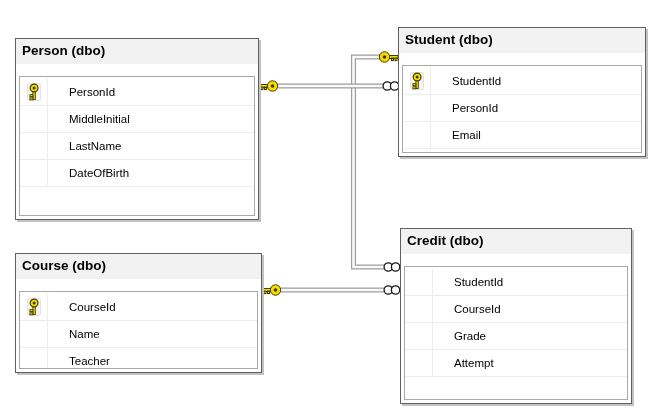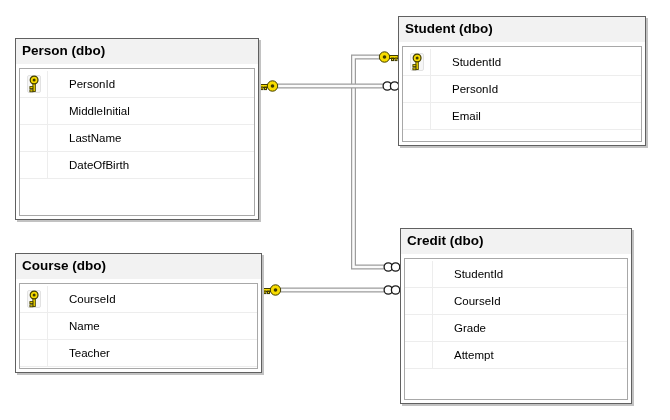--- a/index.html
+++ b/index.html
@@ -23,38 +23,38 @@
   .db-table {
     position: absolute;
     box-sizing: border-box;
     background: #ffffff;
     border: 1px solid #606060;
     box-shadow: 2px 2px 0 #c2c2c2;
     display: flex;
     flex-direction: column;
   }
   #table-person { left: 15px;  top: 38px;  width: 244px; height: 182px; }
-  #table-student{ left: 398px; top: 16px;  width: 248px; height: 130px; }
+  #table-student{ left: 398px; top: 27px;  width: 248px; height: 130px; }
   #table-course { left: 15px;  top: 253px; width: 247px; height: 120px; }
   #table-credit { left: 400px; top: 228px; width: 232px; height: 176px; }
   .db-table-title {
     height: 25px;
     flex: 0 0 25px;
     background: #f2f2f2;
     font-size: 13.5px;
     font-weight: bold;
     color: #000000;
     padding: 4px 0 0 6px;
     box-sizing: border-box;
     white-space: nowrap;
     cursor: default;
   }
   .db-table-body {
     flex: 1;
-    margin: 4px 3px 3px 3px;
+    margin: 12px 3px 3px 3px;
     border: 1px solid #a8a8a8;
     background: #ffffff;
     padding-top: 2px;
     box-sizing: border-box;
     overflow: hidden;
   }
   .db-row {
     height: 26px;
     display: flex;
     align-items: stretch;

